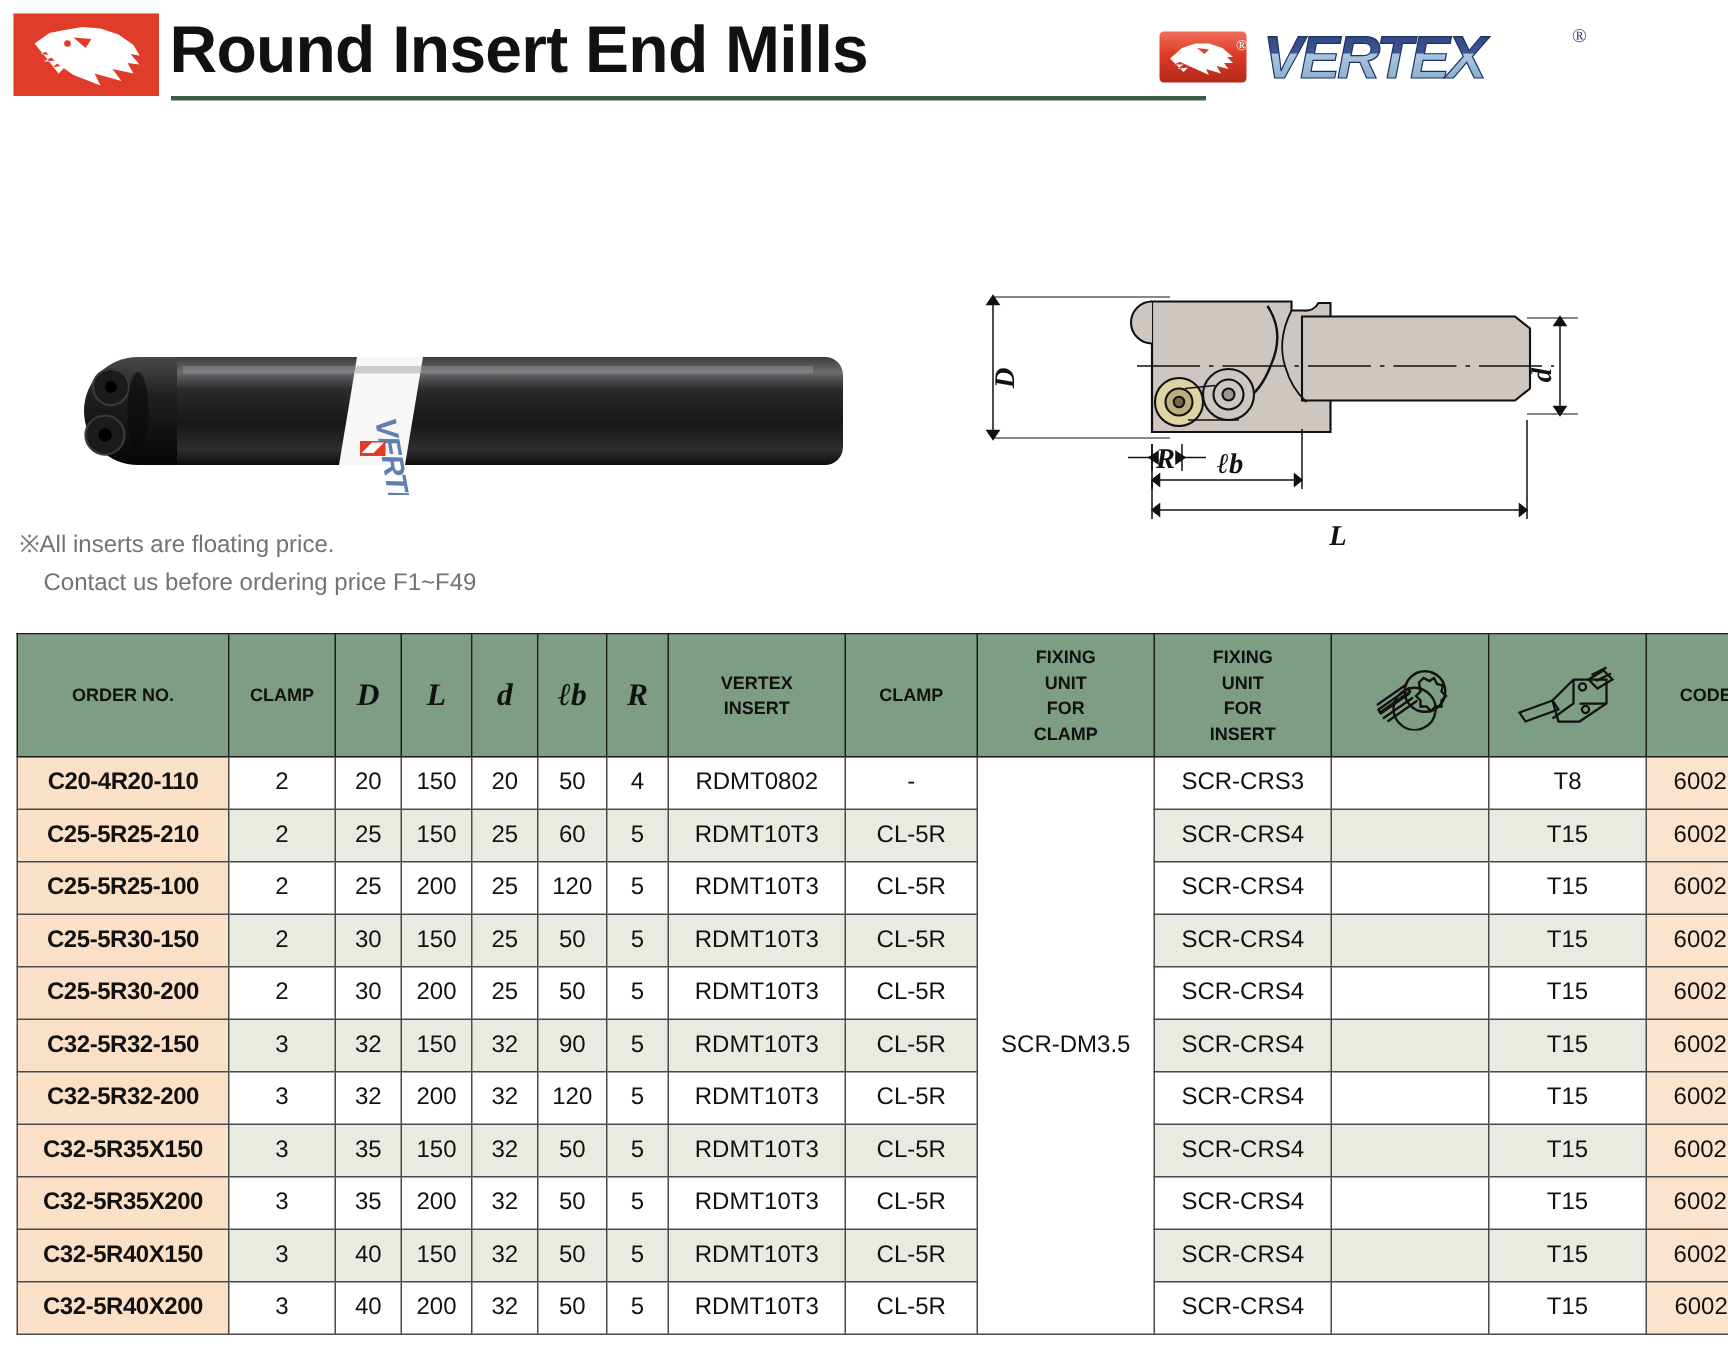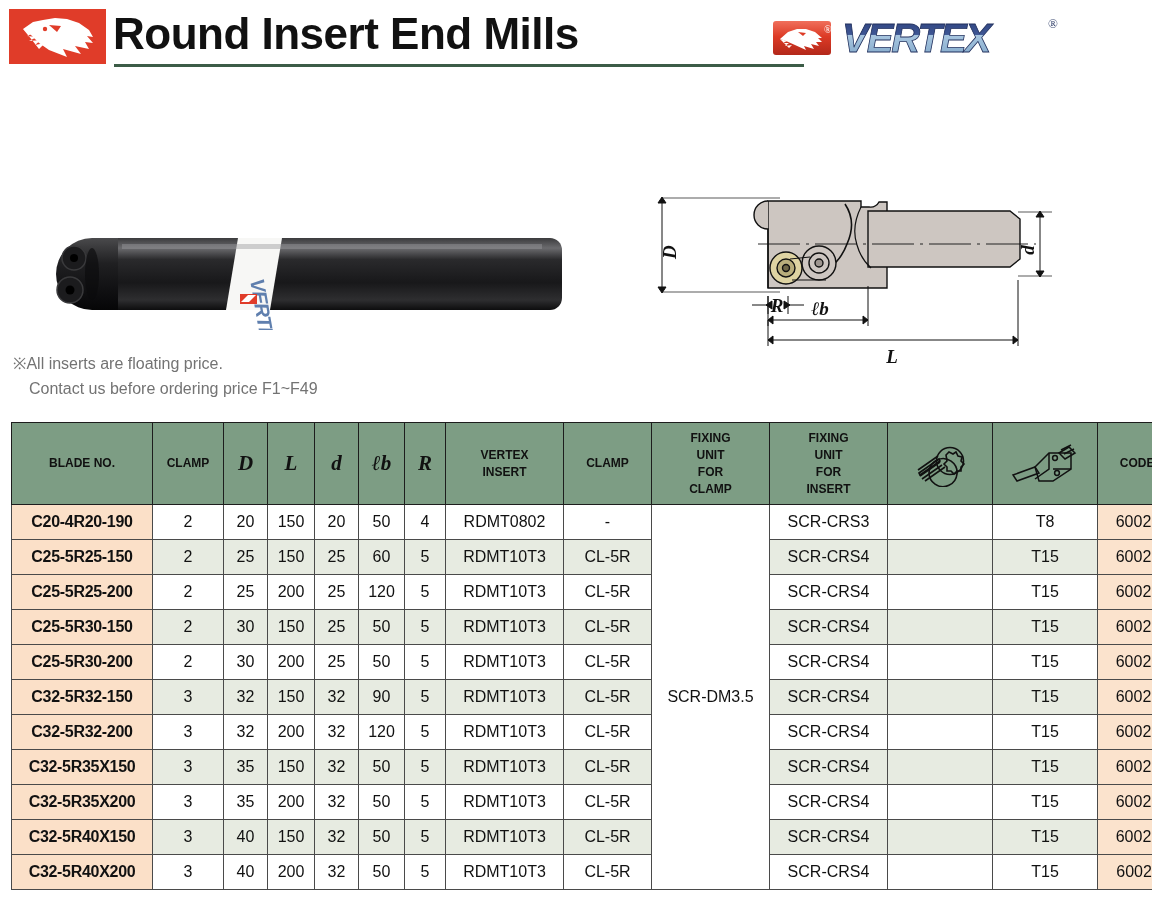--- a/index.html
+++ b/index.html
@@ -319,21 +319,21 @@
         <col class="c-hit">
         <col class="c-clamp">
         <col class="c-fixc">
       <col class="c-fixi">
         <col class="c-scr">
         <col class="c-wr">
         <col class="c-code">
     </colgroup>
     <thead>
       <tr>
-        <th>BLADE NO.</th>
+        <th>ORDER NO.</th>
         <th>CLAMP</th>
         <th class="sym">D</th>
         <th class="sym">L</th>
         <th class="sym">d</th>
         <th class="sym">ℓb</th>
         <th class="sym">R</th>
         <th>
           <span>VERTEX</span><br><span>INSERT</span>
         </th>
         <th>CLAMP</th>
@@ -366,54 +366,54 @@
               <circle cx="48" cy="32" r="2.4"></circle>
             </g>
           </svg>
         </th>
         <th>CODE NO.</th>
       </tr>
     </thead>
     <tbody>
 
       <tr class="odd">
-        <td class="order-no">C20-4R20-190</td>
+        <td class="order-no">C20-4R20-110</td>
         <td>2</td>
         <td>20</td>
         <td>150</td>
         <td>20</td>
         <td>50</td>
         <td>4</td>
         <td>RDMT0802</td>
         <td>-</td>
         <td class="fix-clamp" rowspan="11">SCR-DM3.5</td>
         <td>SCR-CRS3</td>
         <td></td>
         <td>T8</td>
         <td class="code-no">6002-001</td>
       </tr>
 
       <tr class="even">
-        <td class="order-no">C25-5R25-150</td>
+        <td class="order-no">C25-5R25-210</td>
         <td>2</td>
         <td>25</td>
         <td>150</td>
         <td>25</td>
         <td>60</td>
         <td>5</td>
         <td>RDMT10T3</td>
         <td>CL-5R</td>
         <td>SCR-CRS4</td>
         <td></td>
         <td>T15</td>
         <td class="code-no">6002-002</td>
       </tr>
 
       <tr class="odd">
-        <td class="order-no">C25-5R25-200</td>
+        <td class="order-no">C25-5R25-100</td>
         <td>2</td>
         <td>25</td>
         <td>200</td>
         <td>25</td>
         <td>120</td>
         <td>5</td>
         <td>RDMT10T3</td>
         <td>CL-5R</td>
         <td>SCR-CRS4</td>
         <td></td>

